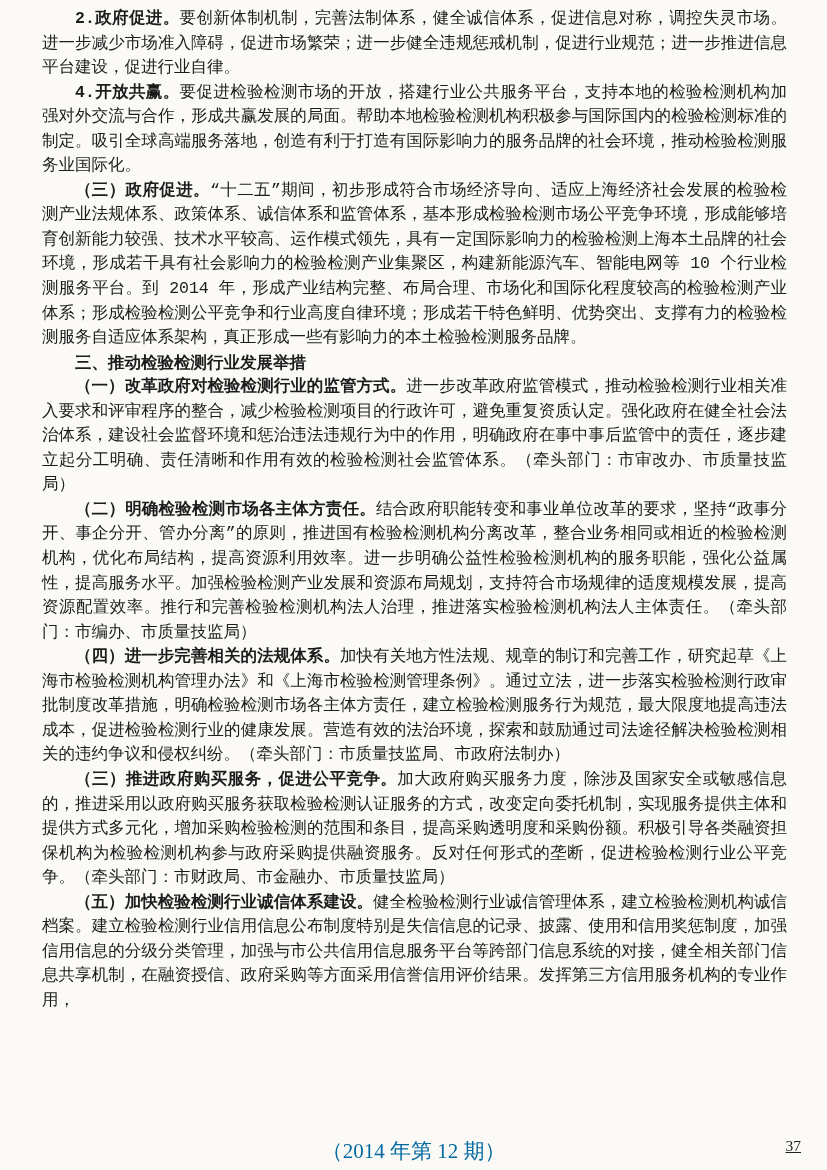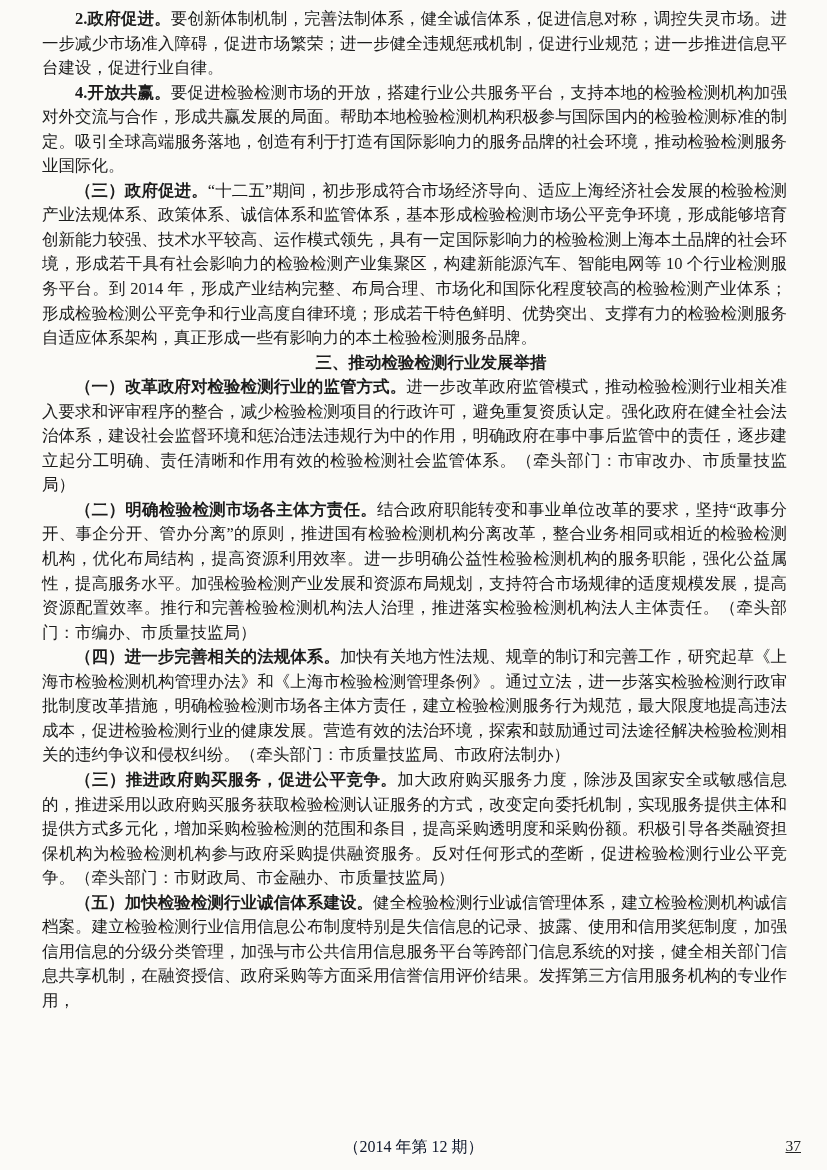--- a/index.html
+++ b/index.html
@@ -16,43 +16,43 @@
     height: 1170px;
     padding: 7px 40px 0 42px;
     position: relative;
   }
   p.para {
     font-size: 16.5px;
     line-height: 24.55px;
     text-align: justify;
     text-indent: 2em;
     word-break: break-all;
+    font-family: Liberation Mono, monospace;
   }
   .lead {
     font-weight: bold;
   }
   h3.doc-heading {
     font-size: 16.5px;
     line-height: 24.55px;
     font-weight: bold;
     text-indent: 2em;
-    text-align: center;
   }
   .footer-row {
     position: absolute;
     left: 0;
     right: 0;
     bottom: 9px;
     height: 24px;
   }
   .issue {
     display: block;
     text-align: center;
-    font-size: 16px;
-    color: #0f172a;
+    font-size: 21px;
+    color: #0369a1;
   }
   .page-number {
     position: absolute;
     right: 26px;
     bottom: 6px;
     font-size: 15.5px;
     color: #222;
     text-decoration: underline;
   }
 </style>

